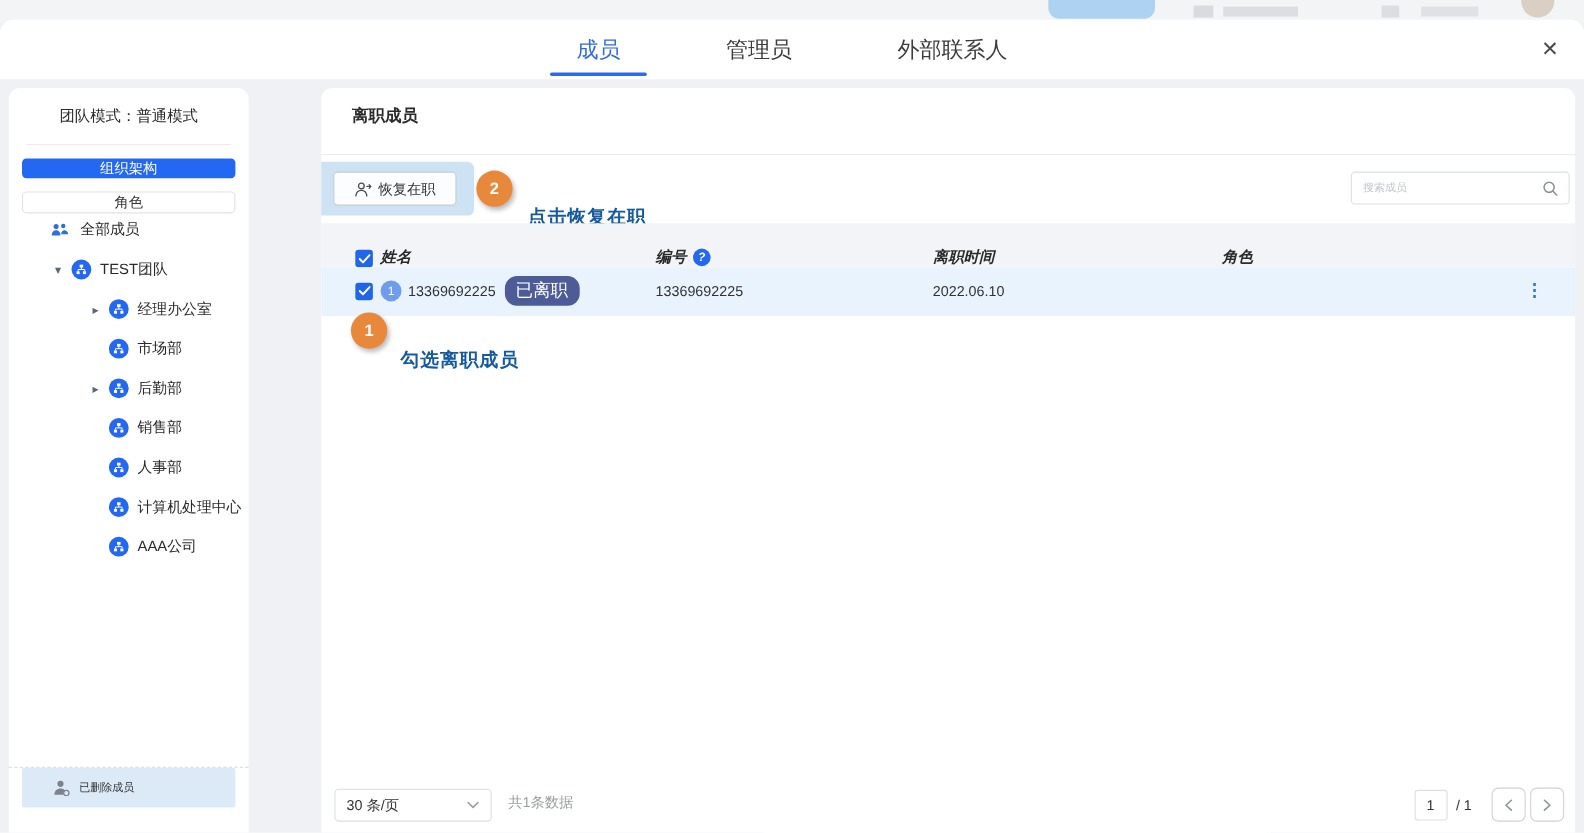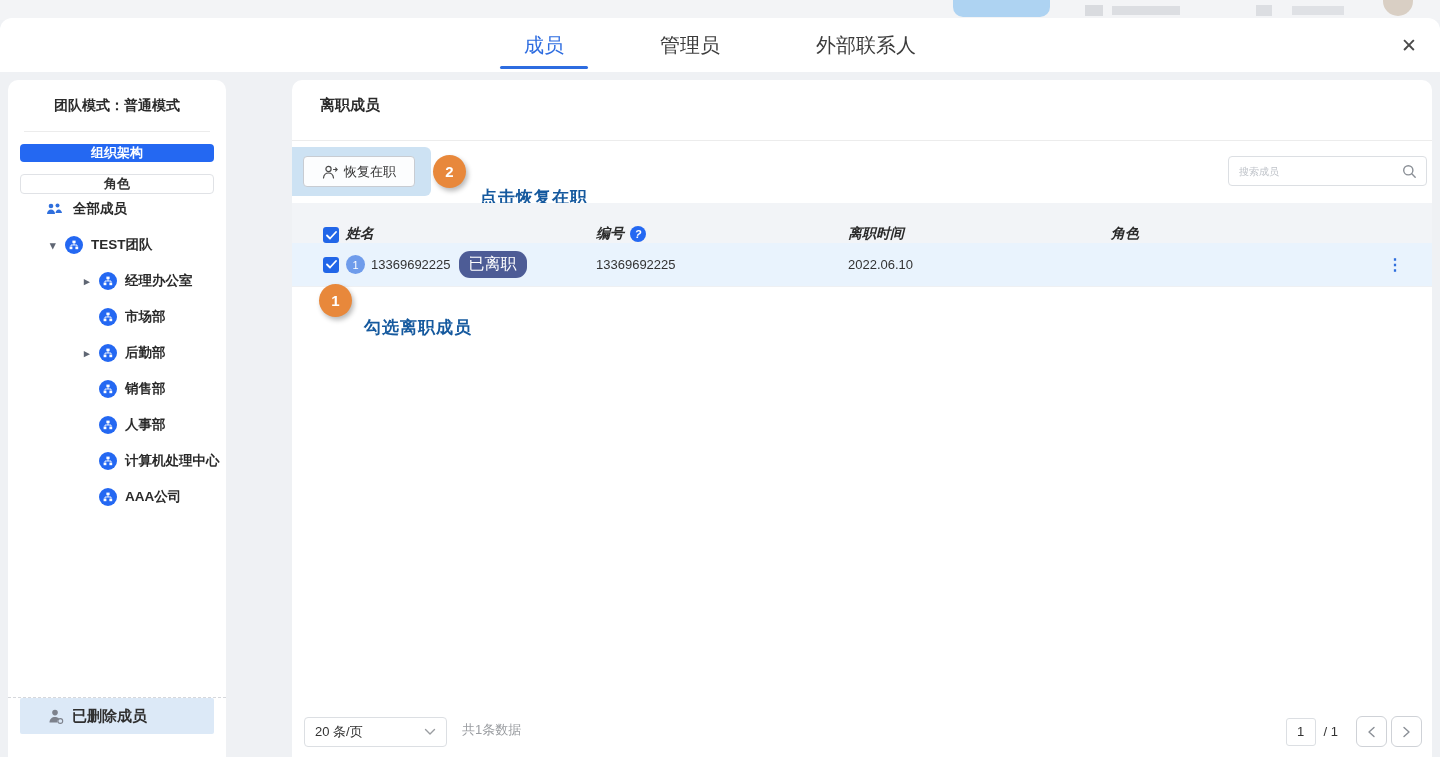--- a/index.html
+++ b/index.html
@@ -34,21 +34,21 @@
   }
   .close-btn {
     position:absolute; right:18px; top:14px; width:26px; height:26px;
     display:flex; align-items:center; justify-content:center;
     font-size:19px; color:#4a4a4a; cursor:pointer;
   }
 
   
   .sidebar {
     position:absolute; left:8px; top:80px; width:218px; height:677px;
-    background:#fff; border-radius:10px 10px 0 0;font-weight:bold;
+    background:#fff; border-radius:10px 10px 0 0;
   }
   .main {
     position:absolute; left:292px; top:80px; width:1140px; height:677px;
     background:#fff; border-radius:10px 10px 0 0;
   }
 
   
   .team-mode { position:absolute; top:17px; left:0; right:0; text-align:center; font-size:14px; color:#2b2b2b; }
   .side-divider { position:absolute; top:51px; left:16px; right:16px; border-top:1px solid #ececec; }
   .side-btns { position:absolute; top:64px; left:12px; right:12px; height:30px; display:flex; gap:12px;flex-direction:column; }
@@ -64,21 +64,21 @@
   .tree-item.lvl2 { padding-left:76px; }
   .caret { width:15px; font-size:11px; color:#5f6673; flex:0 0 15px; }
   .org-ico { width:18px; height:18px; border-radius:50%; background:#2468f2; margin-right:8px;
              display:flex; align-items:center; justify-content:center; flex:0 0 18px; }
   .people-ico { margin-right:10px; display:flex; }
 
   .dashed-line { position:absolute; left:0; right:0; top:617px; border-top:1px dashed #d6d8dc; }
   .deleted-row {
     position:absolute; left:12px; right:12px; top:618px; height:36px;
     background:#dce9f7; border-radius:2px;
-    display:flex; align-items:center; padding-left:28px; font-size:15px; color:#2f2f2f; cursor:pointer;
+    display:flex; align-items:center; padding-left:28px; font-size:10px; color:#2f2f2f; cursor:pointer;
   }
   .deleted-row .p-ico { margin-right:8px; display:flex; }
 
   
   .page-title { position:absolute; left:28px; top:16px; font-size:15px; font-weight:bold; color:#2b2b2b; }
   .main-divider { position:absolute; top:60px; left:0; right:0; border-top:1px solid #ececec; }
 
   .anno-highlight { position:absolute; left:0; top:67px; width:139px; height:49px;
                     background:#cde2f3; border-radius:0 6px 6px 0; }
   .restore-btn {
@@ -371,21 +371,21 @@
     <div class="c-num">13369692225</div>
     <div class="c-date">2022.06.10</div>
     <div class="c-role"></div>
   </div>
   <div class="kebab">⋮</div>
 
   <div class="anno-circle step1">1</div>
   <div class="anno-text step1">勾选离职成员</div>
 
   <div class="page-size">
-    <span class="txt">20 条/页</span>
+    <span class="txt">30 条/页</span>
     <span class="chev">
       <svg width="12" height="8" viewBox="0 0 12 8">
           <path d="M1.5 1.5L6 6l4.5-4.5" fill="none" stroke="#9a9da1" stroke-width="1.4" stroke-linecap="round" stroke-linejoin="round"></path>
         </svg>
     </span>
   </div>
   <div class="total-text">共1条数据</div>
 
   <div class="pager">
     <div class="page-box">1</div>

